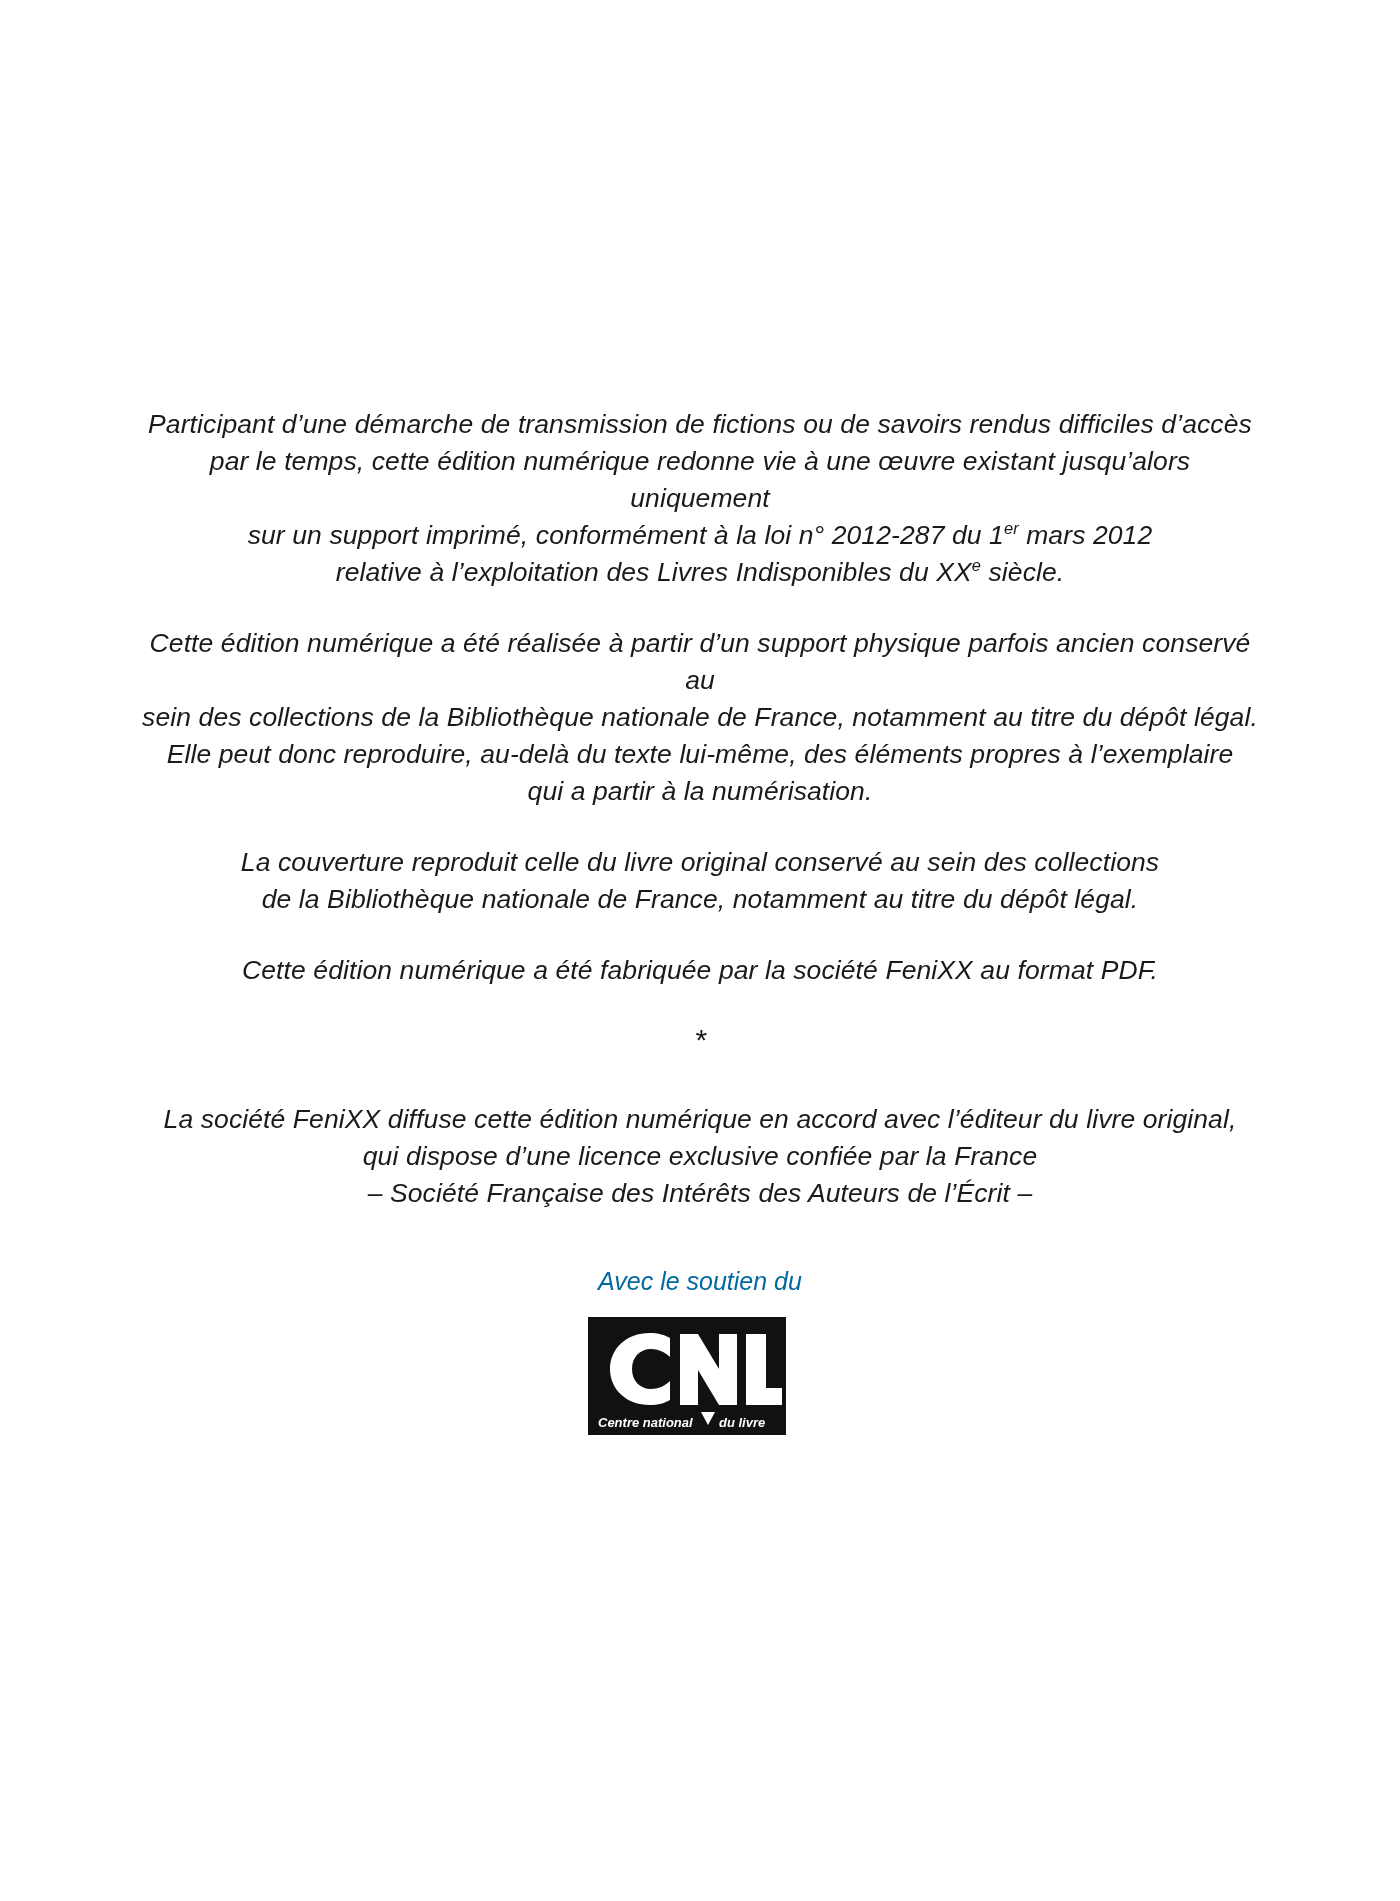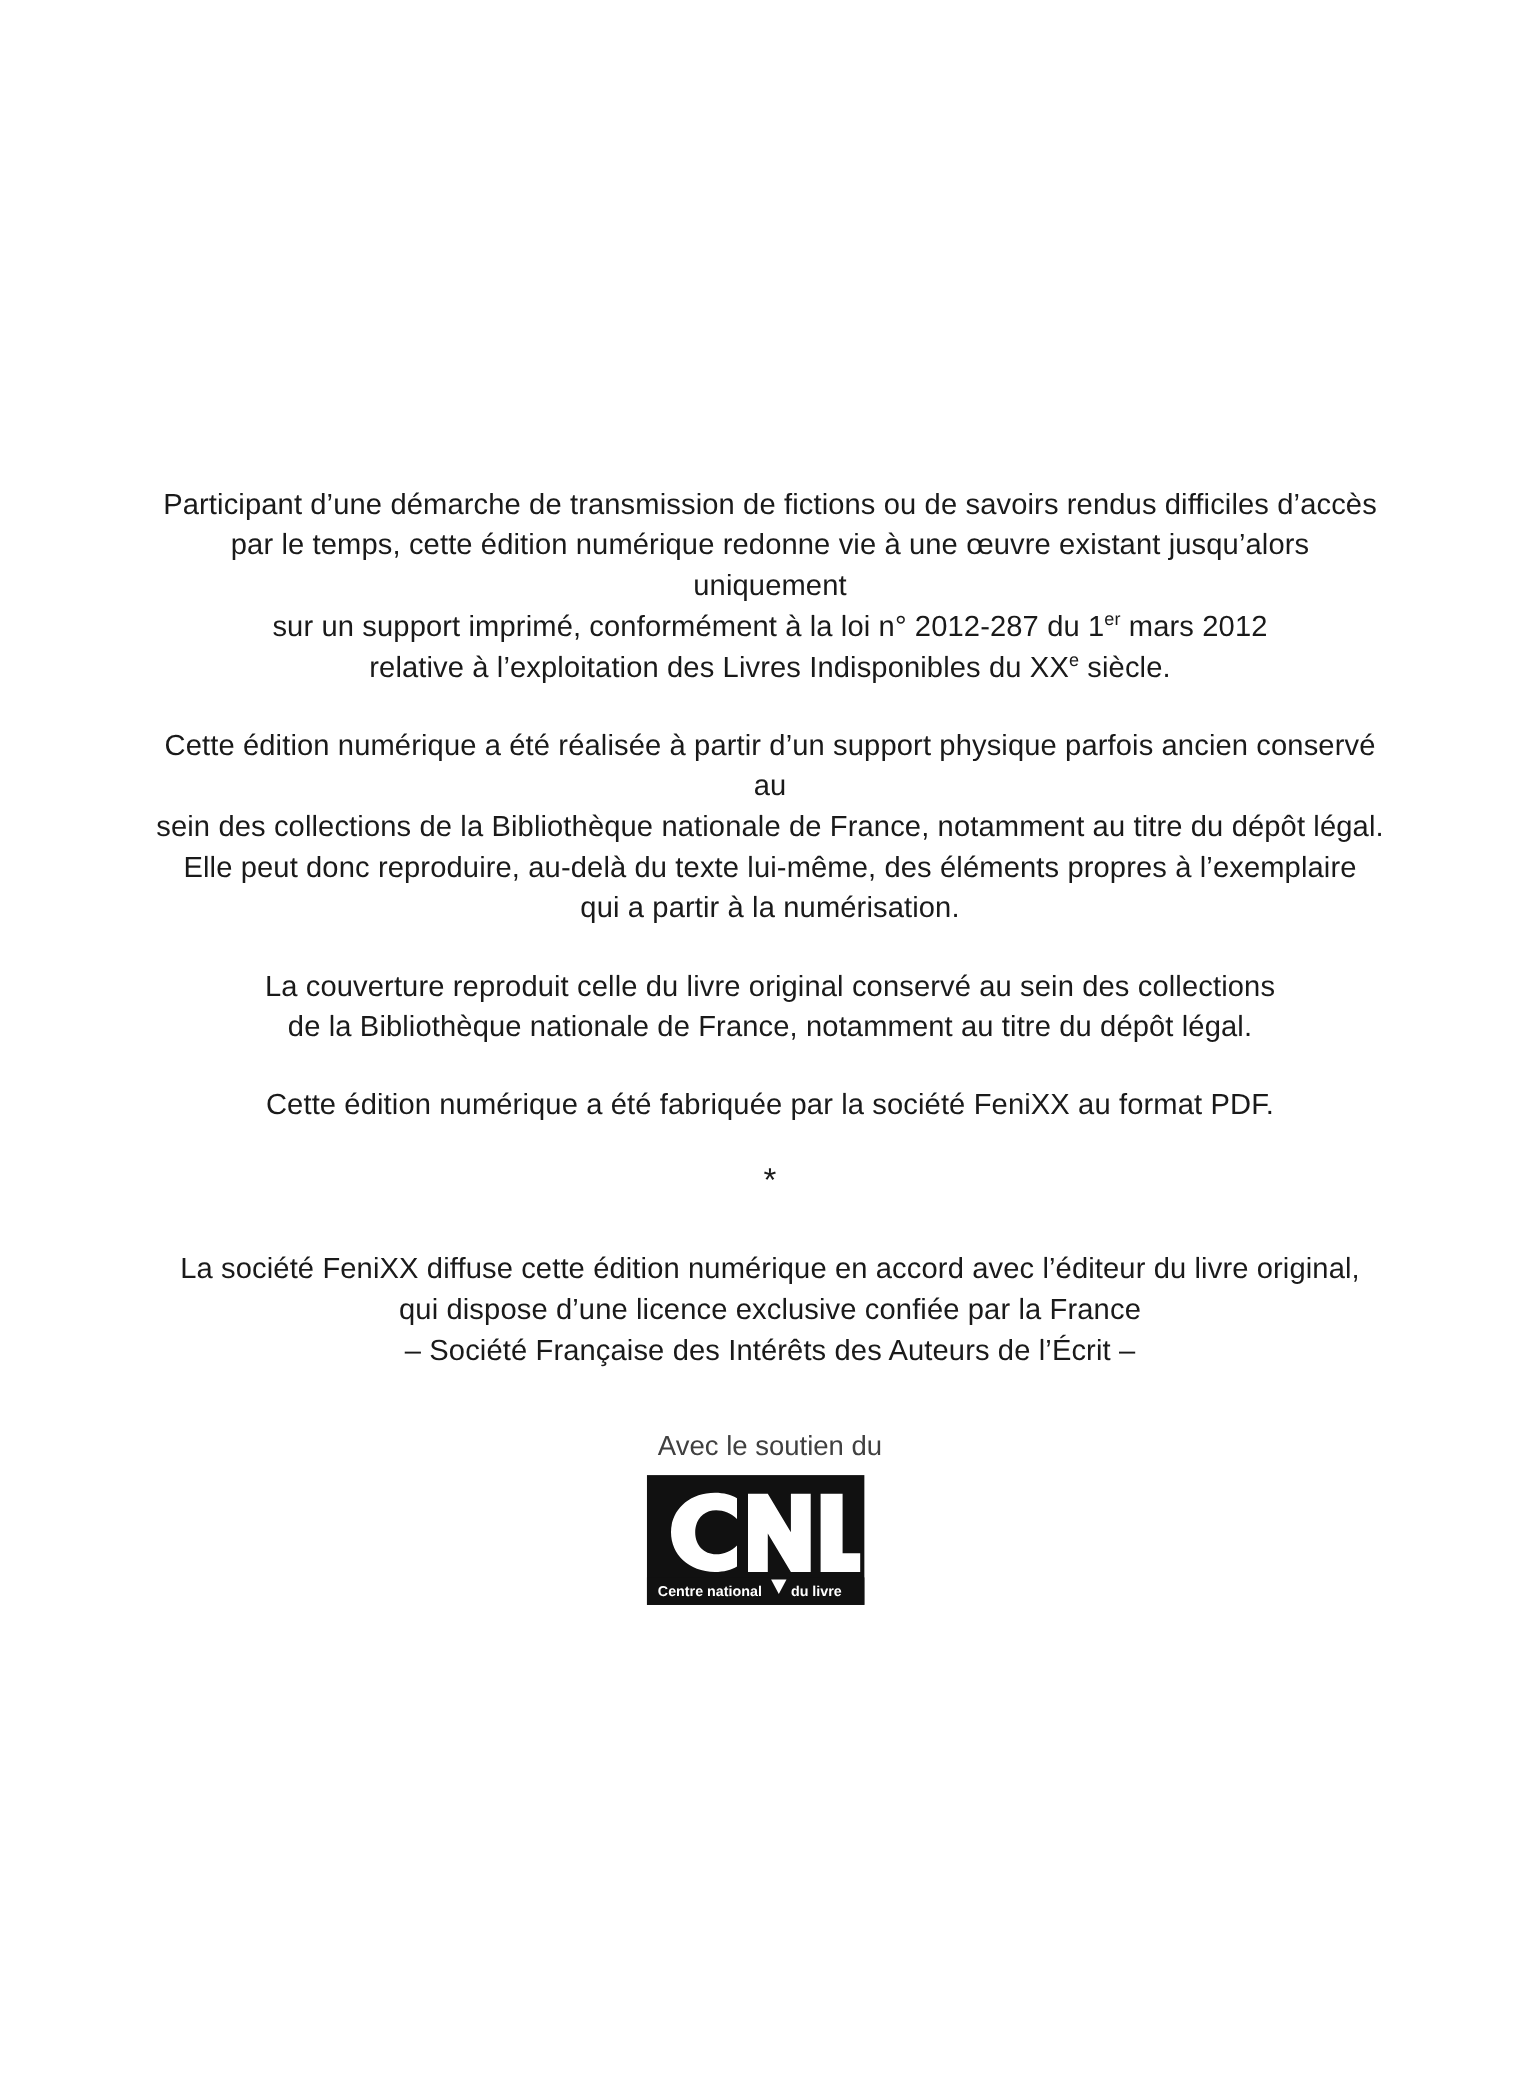--- a/index.html
+++ b/index.html
@@ -21,23 +21,24 @@
     height: 1901px;
     box-sizing: border-box;
     padding: 0;
     position: relative;
   }
 
   .content {
     position: absolute;
     left: 50%;
     transform: translateX(-50%);
-    top: 440px;
+    top: 406px;
     width: 1120px;
     text-align: center;
+    font-style: italic;
   }
 
   .para {
     font-size: 26.5px;
     line-height: 37px;
     color: #1a1a1a;
     margin: 0 0 34px 0;
     letter-spacing: 0.1px;
   }
 
@@ -55,22 +56,22 @@
   }
 
   .support-block {
     margin-top: 54px;
     text-align: center;
   }
 
   .support-label {
     font-size: 25px;
     line-height: 30px;
-    color: #404040;
-    margin-bottom: 11px;
+    color: #0369a1;
+    margin-bottom: 21px;
   }
 
   
   .cnl-logo {
     display: inline-block;
     width: 224px;
   }
 
   .cnl-logo svg {
     display: block;

